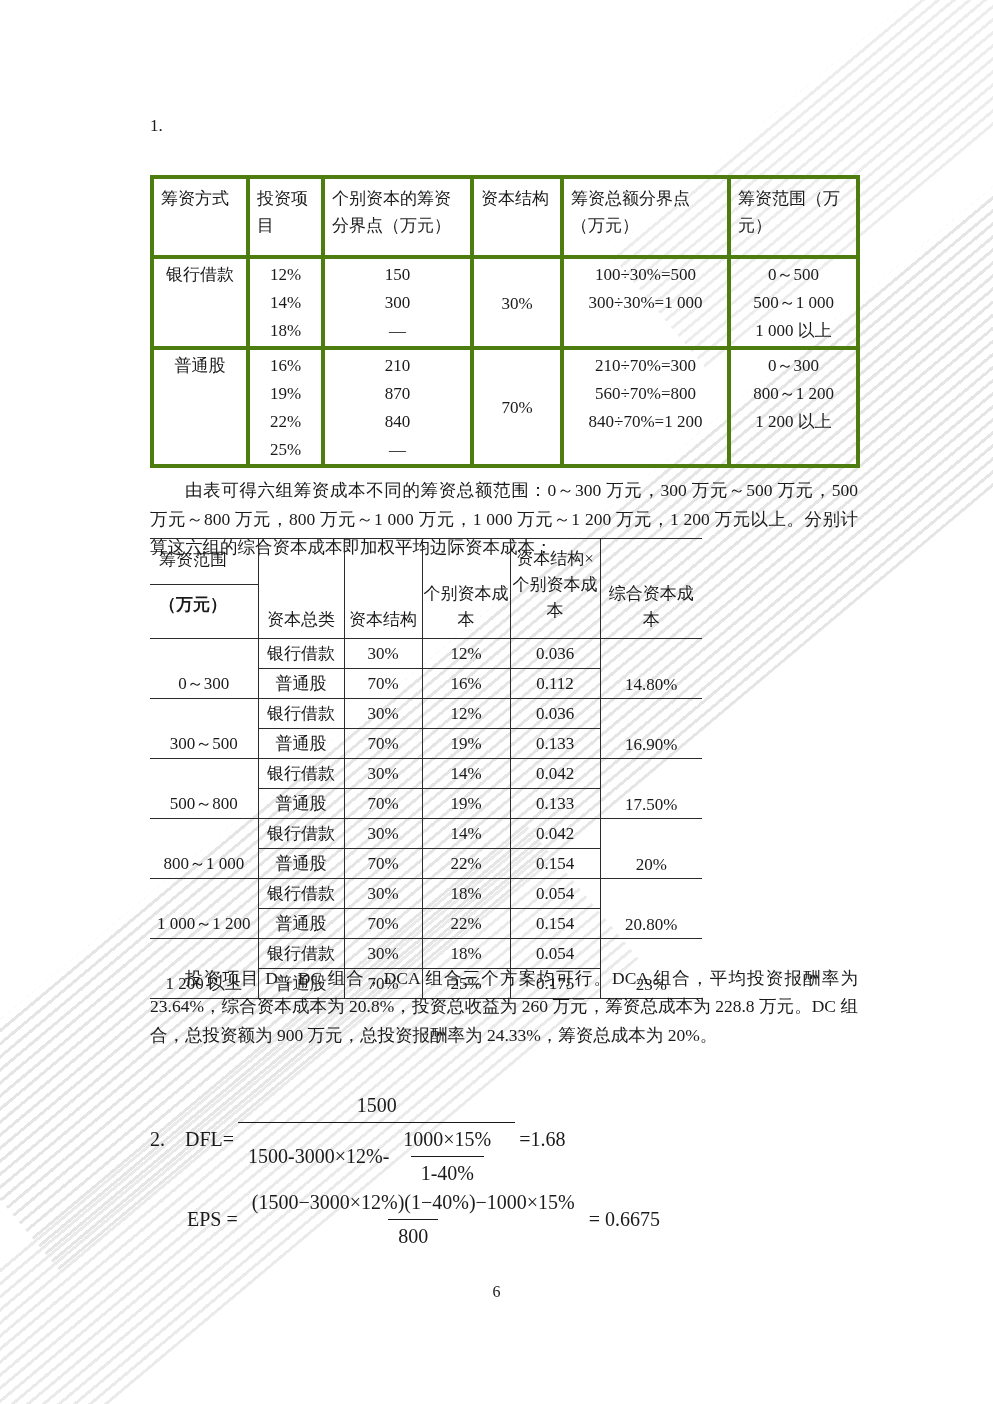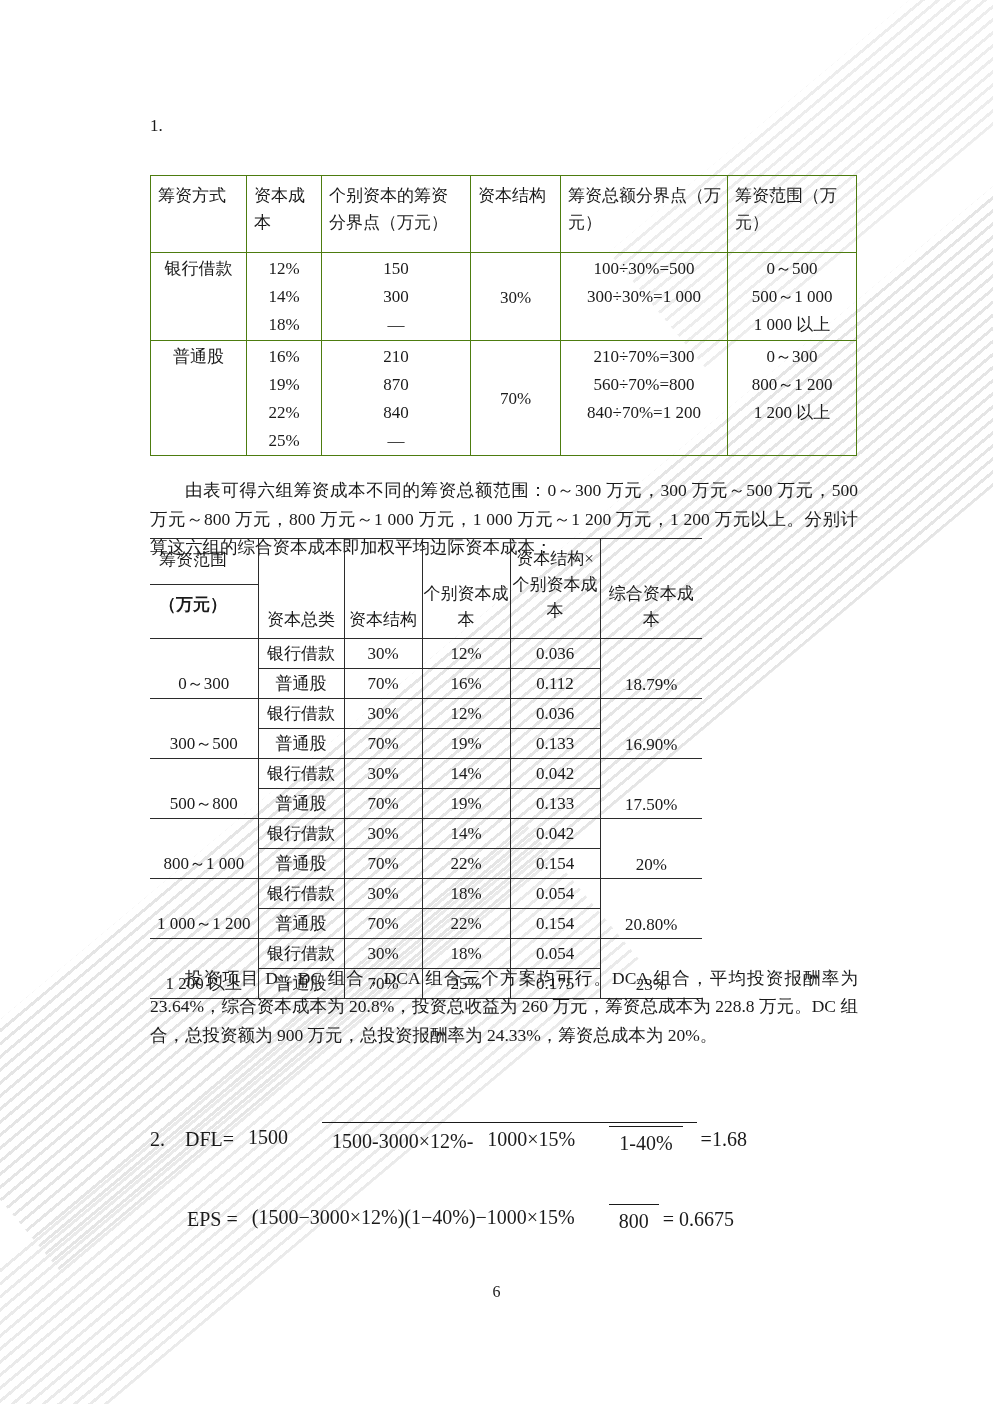--- a/index.html
+++ b/index.html
@@ -24,21 +24,21 @@
   
   .abs{position:absolute;}
   .para{
     position:absolute; left:150px; width:708px;
     font-size:17.5px; line-height:28.5px; text-align:justify; text-indent:2em;
   }
   .ttl{font-size:17px;}
   
   table{border-collapse:collapse; table-layout:fixed; background:transparent;}
   .t1{position:absolute; left:150px; top:175px; width:706px; font-size:17px;}
-  .t1 th,.t1 td{border:1px solid #4d7c0f; padding:0;}
+  .t1 th,.t1 td{border:4px solid #4d7c0f; padding:0;}
   .t1 th{
     vertical-align:top; text-align:left; font-weight:normal;
     padding:6px 6px 0 7px; height:70px; line-height:27px;
   }
   .t1 td{vertical-align:top; text-align:center;}
   .t1 .ln{height:28px; line-height:28px;}
   .t1 td.method{padding-top:1px;}
   .t1 td.mid{vertical-align:middle;}
   .t1 tr.r1 td{height:85px; padding-top:2px;}
   .t1 tr.r2 td{height:112px; padding-top:2px;}
@@ -52,21 +52,21 @@
   .t2 .c1t{height:45px; line-height:42px; border-bottom:1px solid #2b2b2b; padding-left:9px;}
   .t2 .c1b{height:36px; line-height:40px; padding-left:9px;font-weight:bold;}
   .t2 td.range{border-left:none; vertical-align:bottom; padding-bottom:3px;}
   .t2 td.comp{border-right:none; vertical-align:bottom; padding-bottom:3px;}
   .t2 th.c6{border-right:none;}
   
   .formula{
     position:absolute; display:flex; align-items:center;
     font-size:20px; white-space:nowrap;
   }
-  .frac{display:inline-flex; flex-direction:row; margin:0 4px;gap:24px;}
+  .frac{display:inline-flex; flex-direction:column; align-items:center; margin:0 4px;}
   .frac .fnum{padding:0 10px 3px; line-height:27px; display:flex; align-items:center;}
   .frac .fden{border-top:1.5px solid #1a1a1a; padding:3px 10px 0; line-height:27px; display:flex; align-items:center;}
   .qnum{margin-right:20px;}
   .pageno{position:absolute; left:0; top:1283px; width:100%; text-align:center; font-size:16px;}
 </style>
 </head>
 <body>
 
 <div class="page">
 
@@ -81,21 +81,21 @@
       <col style="width:96px">
         <col style="width:75px">
         <col style="width:149px">
       <col style="width:90px">
         <col style="width:167px">
         <col style="width:129px">
     </colgroup>
     <tbody>
         <tr>
       <th>筹资方式</th>
-      <th>资本成本</th>
+      <th>投资项目</th>
       <th>个别资本的筹资分界点（万元）</th>
       <th>资本结构</th>
       <th>筹资总额分界点（万元）</th>
       <th>筹资范围（万元）</th>
     </tr>
     <tr class="r1">
       <td class="method">
         <div class="ln">银行借款</div>
       </td>
       <td>
@@ -177,21 +177,21 @@
       <th class="c5">资本结构×个别资本成本</th>
       <th class="c6">综合资本成本</th>
     </tr>
 
     <tr>
       <td class="range" rowspan="2">0～300</td>
       <td>银行借款</td>
       <td>30%</td>
       <td>12%</td>
       <td>0.036</td>
-      <td class="comp" rowspan="2">18.79%</td>
+      <td class="comp" rowspan="2">14.80%</td>
     </tr>
     <tr>
       <td>普通股</td>
       <td>70%</td>
       <td>16%</td>
       <td>0.112</td>
     </tr>
 
     <tr>
       <td class="range" rowspan="2">300～500</td>

